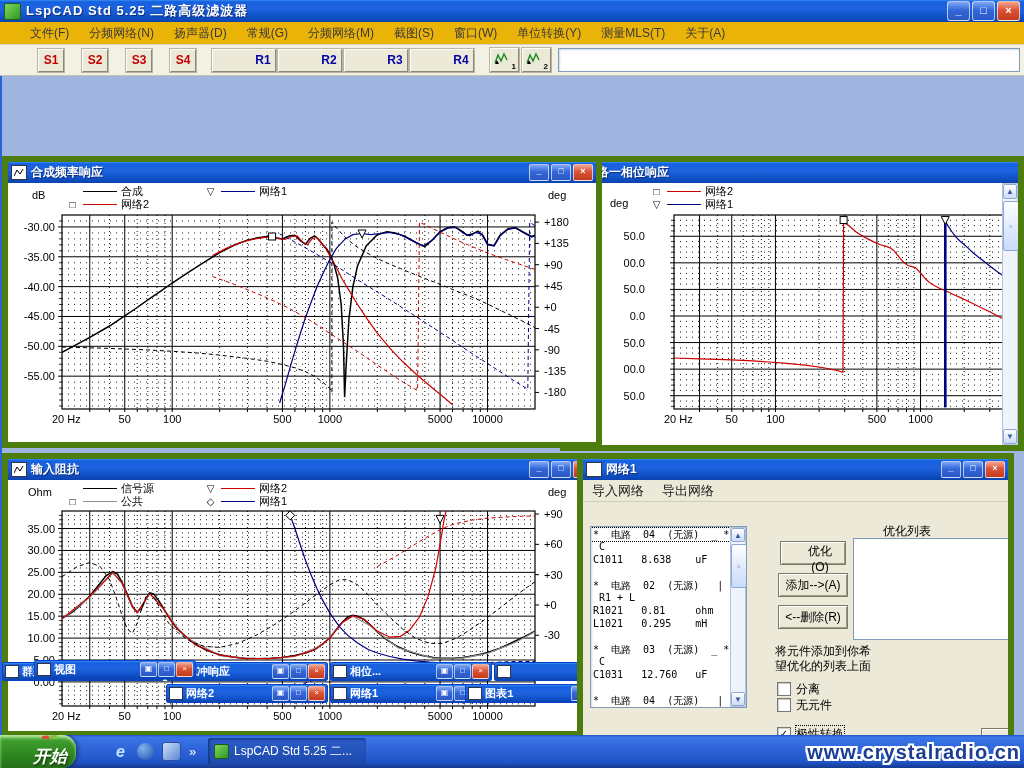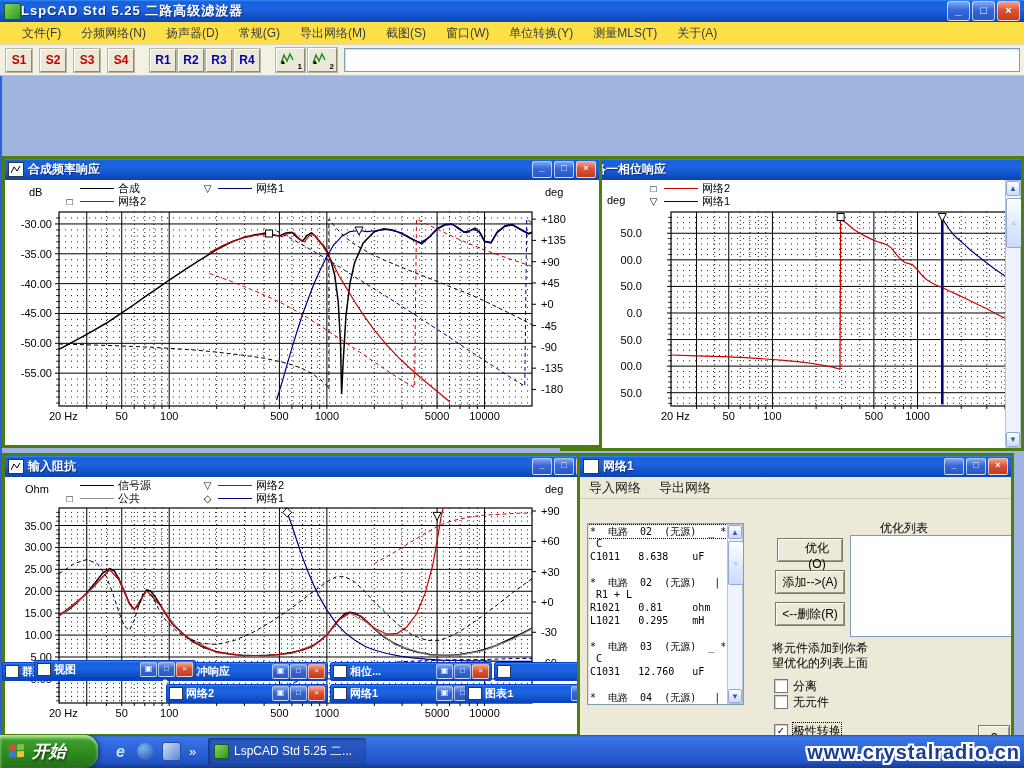--- a/index.html
+++ b/index.html
@@ -2,46 +2,46 @@
 <html><head>
 <meta charset="utf-8">
 <style>
   html,body{margin:0;padding:0;background:#555;}
   #screen{position:relative;width:1024px;height:768px;overflow:hidden;
     font-family:"Liberation Sans","DejaVu Sans",sans-serif;background:#9FB4DE;}
   
   #main-titlebar{position:absolute;left:0;top:0;width:1024px;height:22px;
     background:linear-gradient(180deg,#388EF5 0%,#1660DF 8%,#1E63E0 40%,#0F4FC4 80%,#0A43AE 100%);
     display:flex;align-items:center;padding:0 4px;box-sizing:border-box;}
-  .app-title{color:#fff;font-weight:bold;font-size:13px;text-shadow:1px 1px 1px #0a2d7a;letter-spacing:1px;}
+  .app-title{color:#fff;font-weight:bold;font-size:13px;text-shadow:1px 1px 1px #0a2d7a;margin-left:5px;letter-spacing:1px;}
   .app-ico{width:15px;height:15px;background:linear-gradient(135deg,#7FD95E,#2F9424);border:1px solid #1c5c14;border-radius:2px;display:inline-block;}
   .tb-btns{margin-left:auto;display:flex;gap:2px;}
   .tbb{width:21px;height:18px;border-radius:3px;border:1px solid rgba(255,255,255,.65);
     background:linear-gradient(180deg,#7FA8F3,#3567D8 45%,#2B57C4);color:#fff;font-size:11px;line-height:16px;
     text-align:center;font-weight:bold;cursor:default;}
   .tbb.close{background:linear-gradient(180deg,#F2A492,#DB5335 45%,#C13C1C);}
-  #menubar{position:absolute;left:0;top:22px;width:1024px;height:23px;background:#fde047;border-bottom:1px solid #D8D4C0;
-    display:flex;align-items:center;padding-left:12px;box-sizing:border-box;}
+  #menubar{position:absolute;left:0;top:22px;width:1024px;height:23px;background:#eab308;border-bottom:1px solid #D8D4C0;
+    display:flex;align-items:center;padding-left:20px;box-sizing:border-box;}
   .menu-item{font-size:12px;color:#3a3a3a;padding:3px 10px;}
   #toolbar{position:absolute;left:0;top:45px;width:1024px;height:31px;background:#F3F1E4;border-bottom:1px solid #C6C2AE;
     display:flex;align-items:center;padding-left:6px;box-sizing:border-box;gap:3px;}
   .tool-btn{width:24px;height:21px;background:#ECE9D8;border:1px solid #fff;border-right-color:#8a8876;border-bottom-color:#8a8876;
     box-shadow:0 0 0 1px #b8b5a0;font-size:12px;font-weight:bold;text-align:center;line-height:20px;}
   .tool-btn.s{color:#C40000;}
-  .tool-btn.r{color:#0000A8;}
+  .tool-btn.r{color:#0000A8;padding-left:38px;}
   .tool-sep{width:10px;}
   .tool-icon-btn{width:27px;height:22px;background:#ECE9D8;border:1px solid #fff;border-right-color:#8a8876;border-bottom-color:#8a8876;
     box-shadow:0 0 0 1px #b8b5a0;position:relative;}
   .tool-icon-btn svg{position:absolute;left:2px;top:2px;}
   .tool-icon-sub{position:absolute;right:2px;bottom:0;font-size:8px;font-weight:bold;color:#000;}
   #toolbar-field{flex:1;height:22px;margin:0 4px;background:#fff;border:1px solid #7F9DB9;box-shadow:inset 1px 1px 2px #cfd8e8;}
   .side-frame{position:absolute;width:2px;background:#2A62D8;z-index:40;}
   
   #mdi{position:absolute;left:0;top:76px;width:1024px;height:659px;background:#9FB4DE;overflow:hidden;}
-  .xp-win{position:absolute;border:3px solid #4d7c0f;background:#fde047;box-sizing:border-box;}
+  .xp-win{position:absolute;border:6px solid #4d7c0f;background:#fde047;box-sizing:border-box;}
   .child-titlebar{height:21px;background:linear-gradient(180deg,#388EF5 0%,#1660DF 8%,#1E63E0 40%,#0F4FC4 80%,#0A43AE 100%);
     display:flex;align-items:center;padding:0 3px;box-sizing:border-box;}
   .child-title{color:#fff;font-weight:bold;font-size:12px;text-shadow:1px 1px 1px #0a2d7a;margin-left:4px;white-space:nowrap;}
   .win-ico{width:14px;height:13px;background:#fff;border:1px solid #334;display:inline-flex;align-items:center;justify-content:center;}
   .cbb{width:18px;height:15px;border-radius:2px;border:1px solid rgba(255,255,255,.65);
     background:linear-gradient(180deg,#7FA8F3,#3567D8 45%,#2B57C4);color:#fff;font-size:9px;line-height:13px;text-align:center;font-weight:bold;}
   .cbb.close{background:linear-gradient(180deg,#F2A492,#DB5335 45%,#C13C1C);}
   .win-body{position:absolute;left:0;top:21px;right:0;bottom:0;background:#fff;overflow:hidden;}
   .unit-label{position:absolute;font-size:11px;color:#000;}
   .legend-col{position:absolute;display:flex;flex-direction:column;}
@@ -78,23 +78,23 @@
     background:linear-gradient(180deg,#388EF5 0%,#1660DF 10%,#1E63E0 45%,#0F4FC4 85%,#0A43AE 100%);
     display:flex;align-items:center;padding:0 2px;box-sizing:border-box;z-index:3;}
   .mini-title{color:#fff;font-size:11px;font-weight:bold;margin-left:3px;flex:1;white-space:nowrap;overflow:hidden;}
   .mini-ico{width:12px;height:11px;background:#fff;border:1px solid #334;}
   .mbb{width:15px;height:13px;border-radius:2px;border:1px solid rgba(255,255,255,.6);margin-left:1px;
     background:linear-gradient(180deg,#7FA8F3,#3567D8 45%,#2B57C4);color:#fff;font-size:8px;line-height:11px;text-align:center;}
   .mbb.close{background:linear-gradient(180deg,#F2A492,#DB5335 45%,#C13C1C);}
   
   #taskbar{position:absolute;left:0;top:735px;width:1024px;height:33px;
     background:linear-gradient(180deg,#1E52C4 0,#3A77E8 6%,#2E63D8 45%,#2055C8 82%,#16388E 100%);}
-  #start-btn{position:absolute;left:0;top:0;width:98px;height:33px;border-radius:0 14px 14px 0;
+  #start-btn{position:absolute;left:0;top:0;width:76px;height:33px;border-radius:0 14px 14px 0;
     background:linear-gradient(180deg,#7FC961 0%,#3E9C2E 18%,#2F8A21 55%,#246F18 100%);
-    box-shadow:inset 0 2px 3px #b8e8a0,2px 0 4px rgba(0,0,0,.4);display:flex;align-items:center;gap:6px;padding-left:8px;box-sizing:border-box;}
+    box-shadow:inset 0 2px 3px #b8e8a0,2px 0 4px rgba(0,0,0,.4);display:flex;align-items:center;gap:6px;padding-left:24px;box-sizing:border-box;flex-direction:column;}
   #start-label{color:#fff;font-size:17px;font-weight:bold;font-style:italic;text-shadow:1px 2px 2px #17440e;}
   .ql{display:flex;align-items:center;gap:8px;position:absolute;left:112px;top:0;height:33px;}
   .ql-icon{width:17px;height:17px;border-radius:3px;text-align:center;}
   #task-btn{position:absolute;left:208px;top:3px;width:158px;height:27px;border-radius:3px;
     background:linear-gradient(180deg,#2B5CC8,#1D49AC);box-shadow:inset 1px 1px 3px #12306e;
     display:flex;align-items:center;gap:5px;padding:0 6px;box-sizing:border-box;}
   #task-btn .app-ico{width:13px;height:13px;}
   #task-label{color:#fff;font-size:12px;white-space:nowrap;}
   
   .wm{position:absolute;right:4px;color:#1B3E94;font-weight:bold;z-index:60;
@@ -115,30 +115,30 @@
       <span class="tbb">□</span>
       <span class="tbb close">×</span>
     </span>
   </div>
 
   <div id="menubar">
       <span class="menu-item">文件(F)</span>
       <span class="menu-item">分频网络(N)</span>
       <span class="menu-item">扬声器(D)</span>
       <span class="menu-item">常规(G)</span>
-      <span class="menu-item">导出网络(M)</span>
+      <span class="menu-item">分频网络(M)</span>
       <span class="menu-item">截图(S)</span>
       <span class="menu-item">窗口(W)</span>
       <span class="menu-item">单位转换(Y)</span>
       <span class="menu-item">测量MLS(T)</span>
       <span class="menu-item">关于(A)</span>
     </div>
 
   <div id="toolbar">
-    <span id="s-buttons" style="display:flex;gap:8px;">
+    <span id="s-buttons" style="display:flex;gap:18px;margin-left:32px;">
         <span class="tool-btn s">S1</span>
         <span class="tool-btn s">S2</span>
         <span class="tool-btn s">S3</span>
         <span class="tool-btn s">S4</span>
       </span>
     <span class="tool-sep"></span>
     <span id="r-buttons" style="display:flex;gap:2px;">
         <span class="tool-btn r">R1</span>
         <span class="tool-btn r">R2</span>
         <span class="tool-btn r">R3</span>
@@ -831,21 +831,21 @@
         <span class="tb-btns">
           <span class="cbb">_</span>
           <span class="cbb">□</span>
           <span class="cbb close">×</span>
         </span>
       </div>
       <div class="win-body">
         <div id="net-menubar"><span class="net-menu-item">导入网络</span><span class="net-menu-item">导出网络</span></div>
         <div id="net-list">
           <div id="net-list-lines" style="position:absolute;left:0;top:1px;right:16px;">
-              <div class="net-line focus">*  电路  02  (无源)  _ *</div>
+              <div class="net-line focus">*  电路  04  (无源)  _ *</div>
               <div class="net-line"> C</div>
               <div class="net-line">C1011   8.638    uF</div>
               <div class="net-line"> </div>
               <div class="net-line">*  电路  02  (无源)   | *</div>
               <div class="net-line"> R1 + L</div>
               <div class="net-line">R1021   0.81     ohm</div>
               <div class="net-line">L1021   0.295    mH</div>
               <div class="net-line"> </div>
               <div class="net-line">*  电路  03  (无源)  _ *</div>
               <div class="net-line"> C</div>

